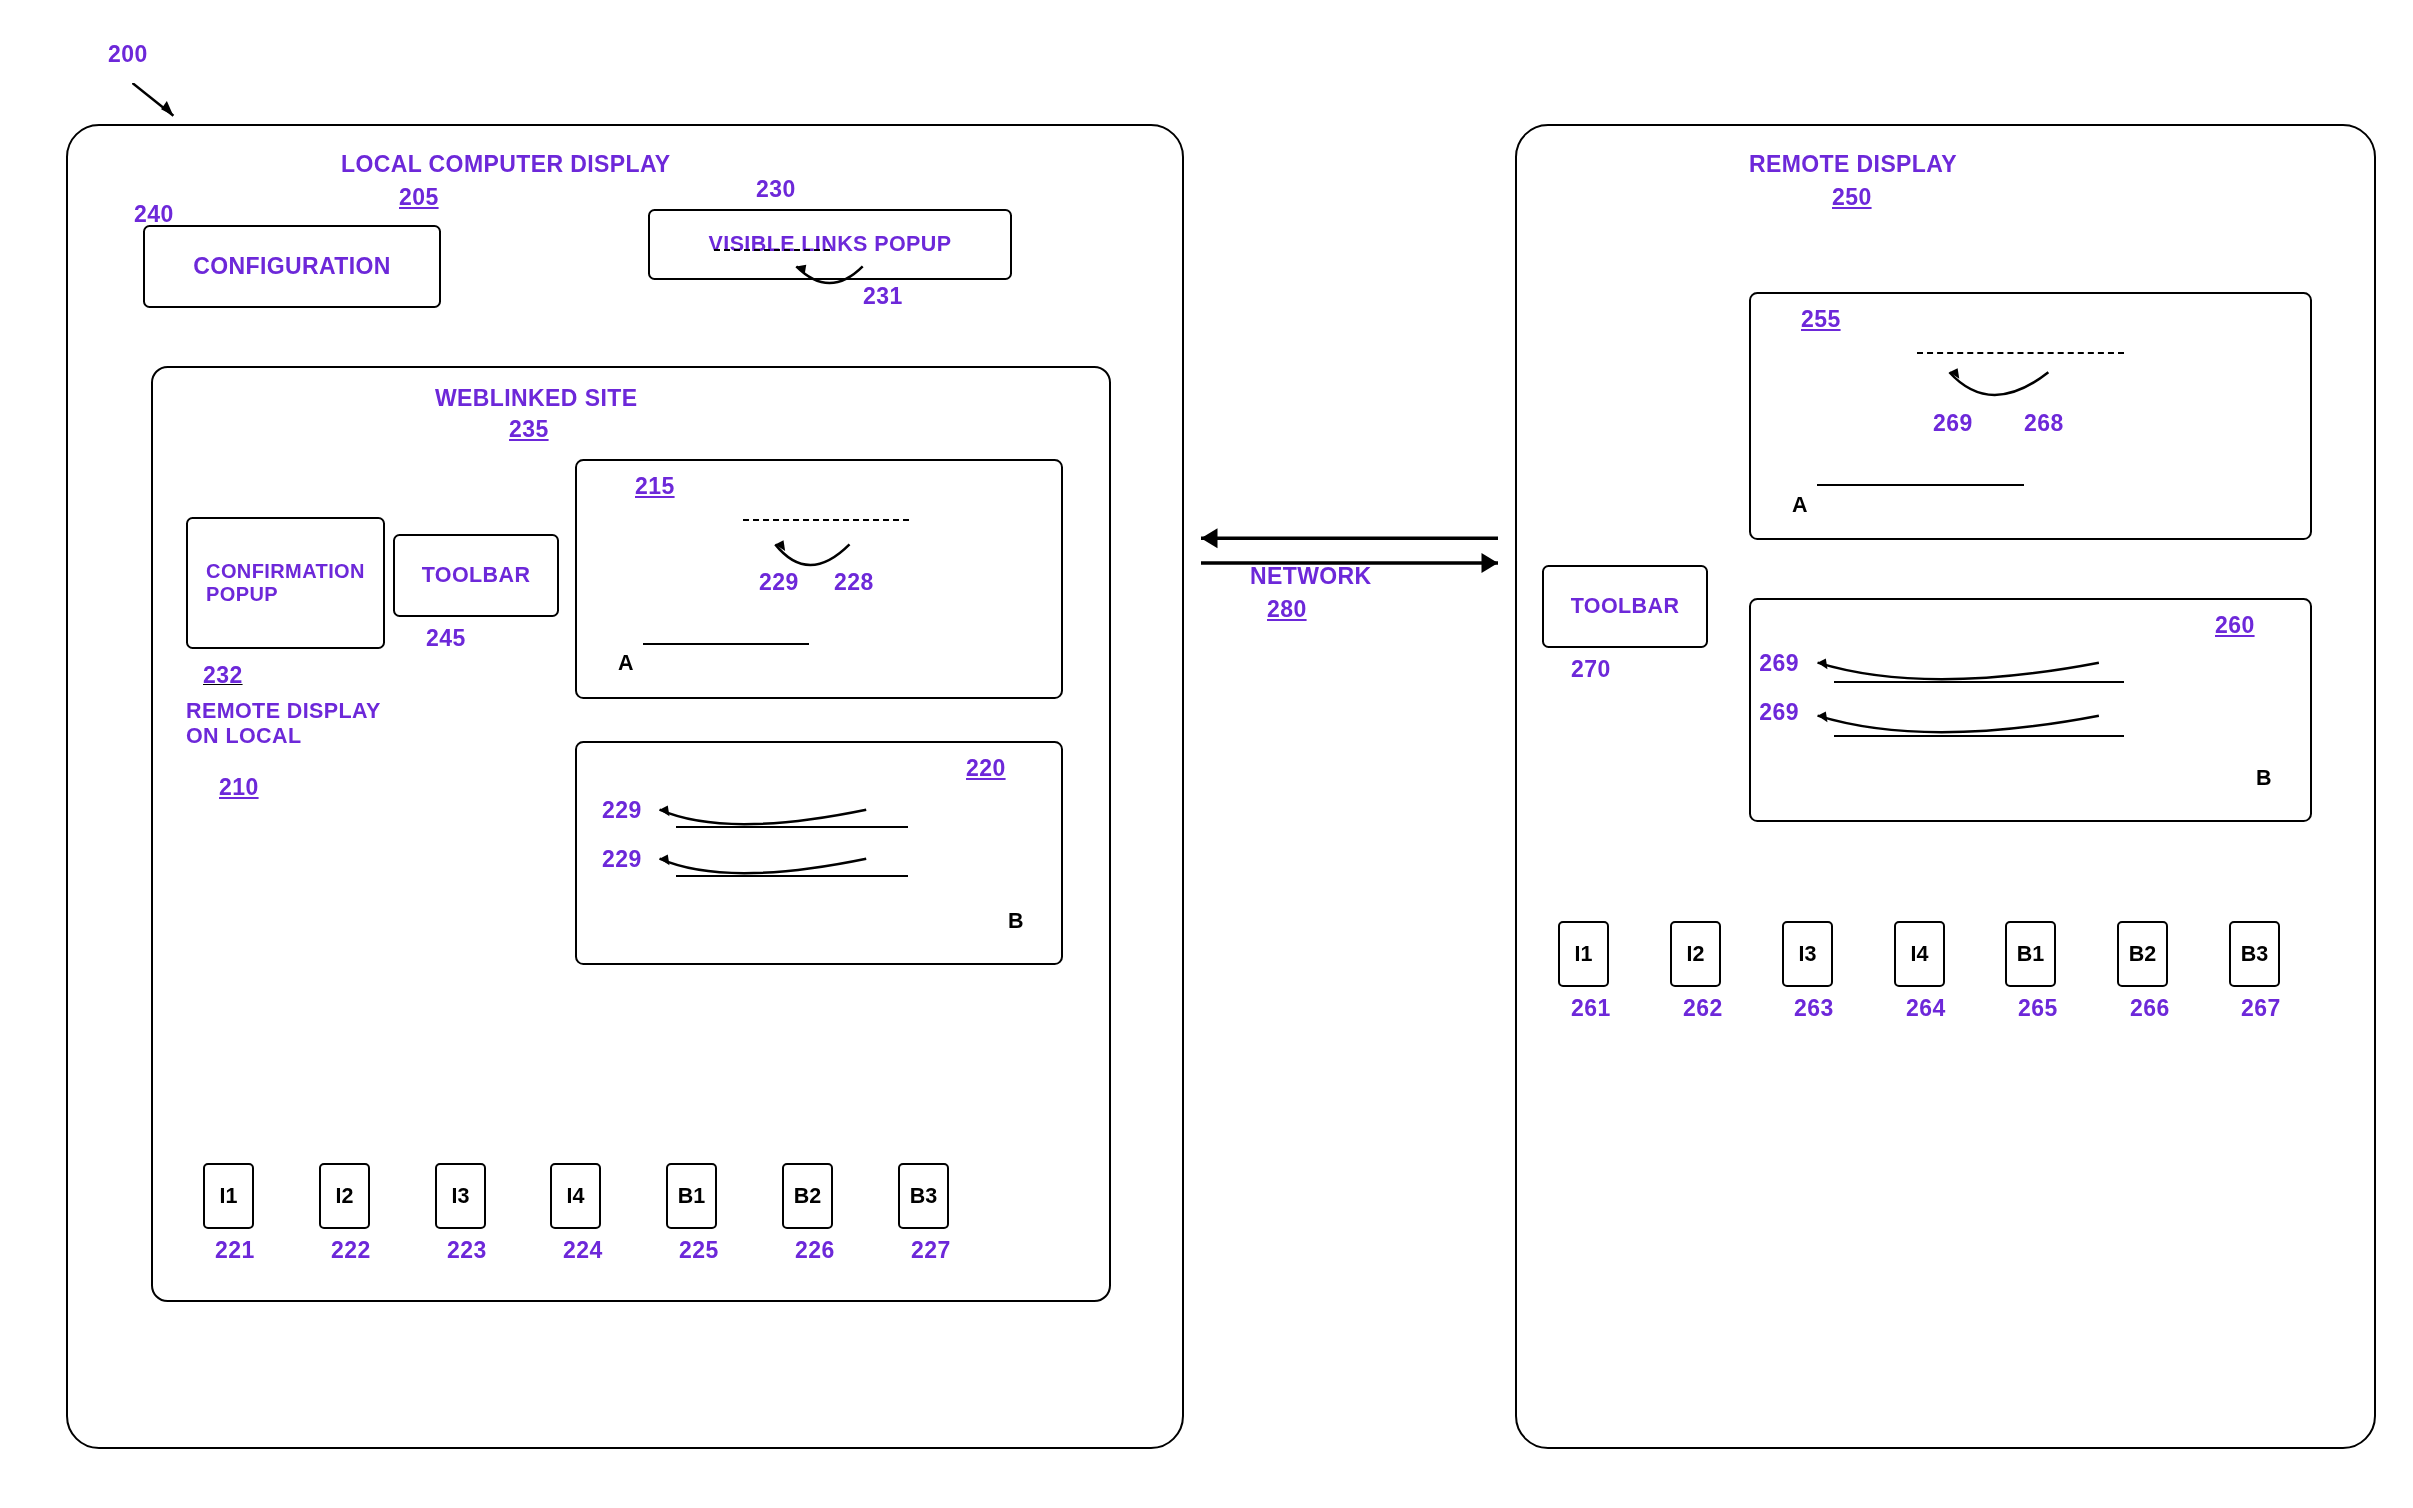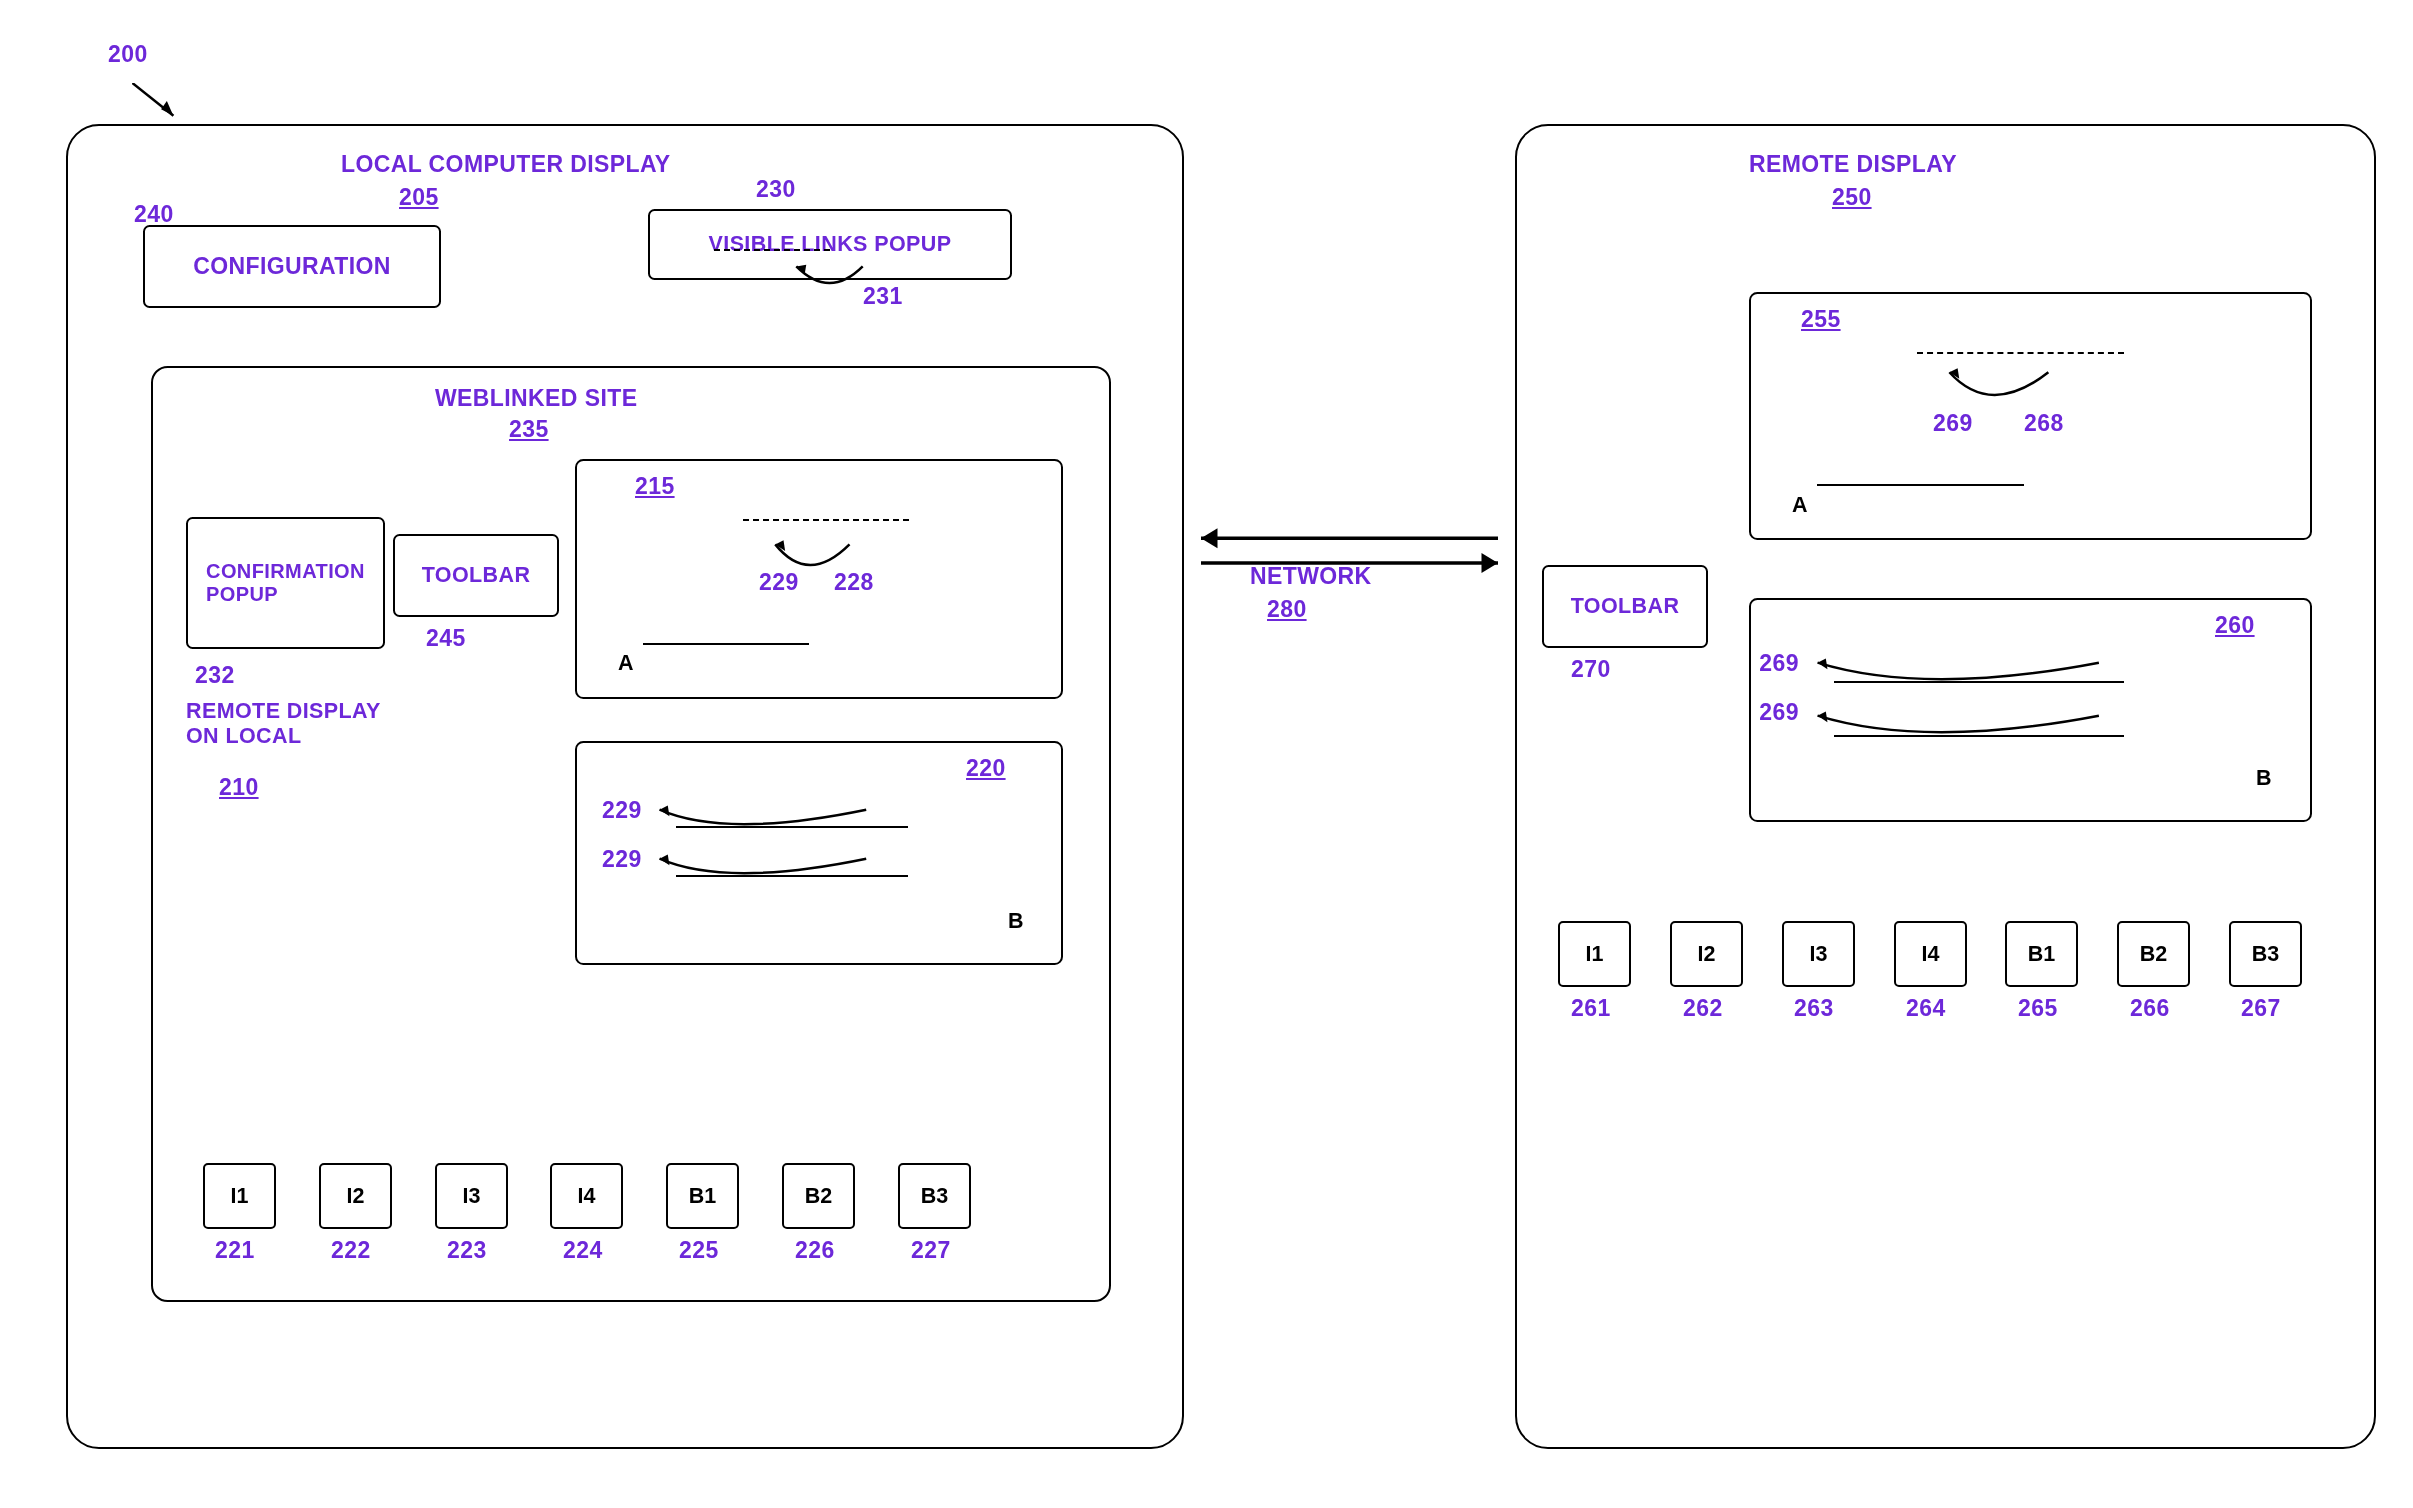--- a/index.html
+++ b/index.html
@@ -54,21 +54,21 @@
     .toolbar-btn {
       position: absolute;
       border: 2.5px solid #000;
       border-radius: 5px;
       background: #fff;
       display: flex;
       align-items: center;
       justify-content: center;
       font-size: 21.5px;
       font-weight: bold;
-      width: 73px;
+      width: 51px;
       height: 66px;
     }
 
     
     .dashed-line {
       position: absolute;
       border-top: 2.5px dashed #000;
     }
 
     
@@ -137,21 +137,21 @@
       </div>
       <div style="position:absolute; top:48px; left:356px;">
         <span class="label underline">235</span>
       </div>
 
       <div class="box" style="left:33px; top:149px; width:199px; height:132px;">
         <span class="label" style="font-size:20px; white-space:pre-line;">CONFIRMATION
 POPUP</span>
       </div>
 
-      <div style="position:absolute; top:294px; left:42px;">
+      <div style="position:absolute; top:294px; left:50px;text-decoration:underline;">
         <span class="label">232</span>
       </div>
 
       <div style="position:absolute; top:331px; left:33px;">
         <span class="label" style="font-size:21.5px; white-space:pre-line;">REMOTE DISPLAY
 ON LOCAL</span>
       </div>
       <div style="position:absolute; top:406px; left:66px;">
         <span class="label underline">210</span>
       </div>

